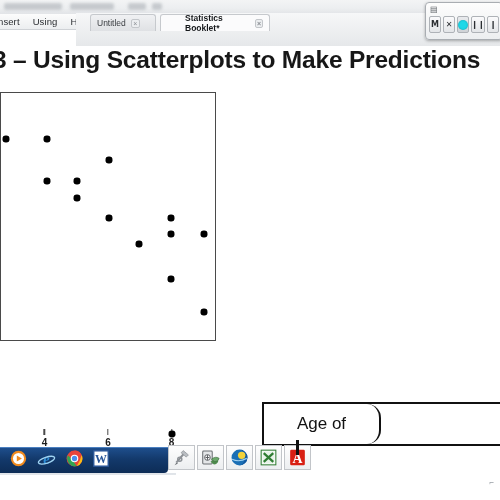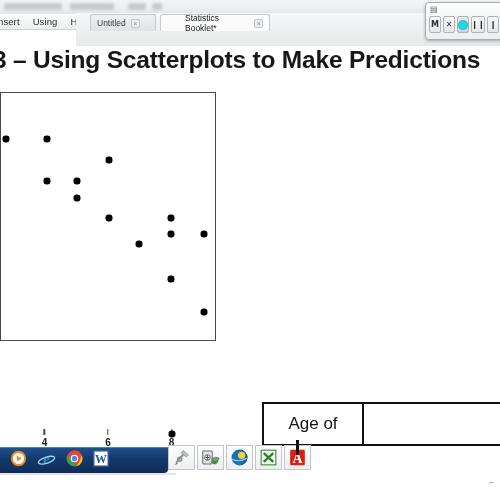--- a/index.html
+++ b/index.html
@@ -50,21 +50,21 @@
     display: flex; align-items: center; gap: 5px;
     padding: 0 6px;
     border: 1px solid #c6c9cd;
     border-bottom: none;
     border-top-left-radius: 3px; border-top-right-radius: 3px;
     background: linear-gradient(to bottom,#f0f1f3,#dfe1e4);
     font-size: 8.5px; color: #3a3d41;
     filter: blur(.3px);
   }
   .tab.active {
-    background: #fbfbfc; font-weight: normal; color: #15181b; padding-left: 24px;
+    background: #fbfbfc; font-weight: bold; color: #15181b; padding-left: 24px;
   }
   .tab-close {
     font-size: 7px; color: #8a8e93;
     border: 1px solid #c3c6ca; border-radius: 2px;
     width: 9px; height: 9px; line-height: 8px; text-align: center;
     background: #eceef0;
   }
 
   
   .recorder {
@@ -148,21 +148,21 @@
     width: 244px; height: 44px;
     display: flex;
     border: 2.2px solid #111;
     background: #fff;
   }
   .tcell {
     display: flex; align-items: center; justify-content: center;
     font-size: 17px; color: #121212;
     font-family: "Liberation Sans", sans-serif;
   }
-  .tcell.first { width: 100px; border-right: 2.2px solid #111; }
+  .tcell.first { width: 117px; border-right: 2.2px solid #111; border-radius: 14px; }
   .tcell.second { flex: 1; }
 
   
   .taskbar {
     position: absolute; left: 0; top: 447px; width: 500px; height: 28px;
   }
   .tb-left {
     position: absolute; left: 0; top: 0; width: 168px; height: 26px;
     background: linear-gradient(to bottom,#1e4e8c 0%,#13396b 45%,#0d2c56 100%);
     border-top: 1px solid #4a7fc0;

